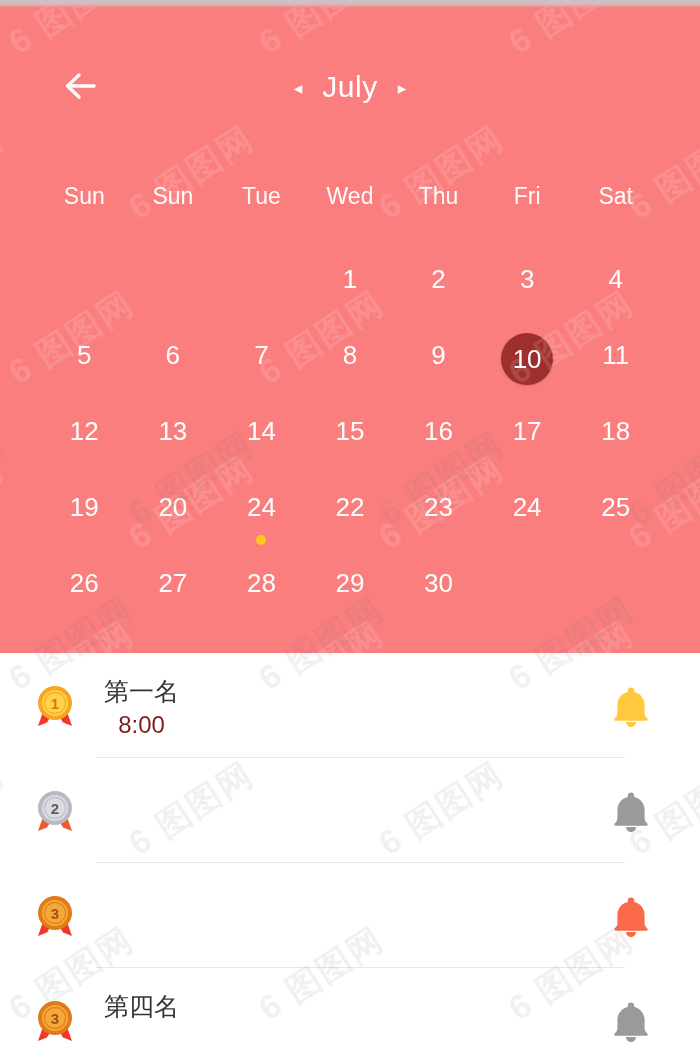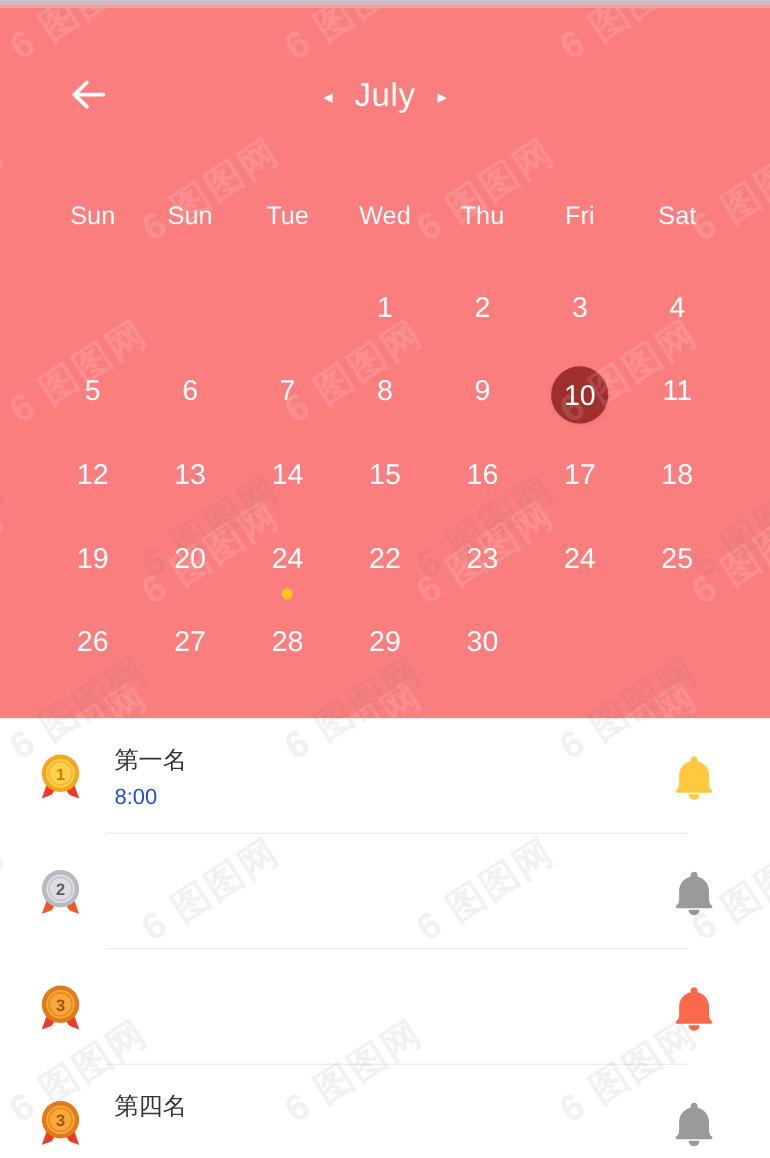--- a/index.html
+++ b/index.html
@@ -114,24 +114,24 @@
     background:#e8e8e8;
   }
   .medal {
     position:absolute; left:28px; top:50%; margin-top:-27px;
     width:54px; height:54px;
   }
   .row-text {
     position:absolute; left:104px; top:50%; margin-top:-32px;
   }
   .row-title {
-    font-size:22px; color:#333333; line-height:34px; font-weight:400;
+    font-size:25px; color:#333333; line-height:34px; font-weight:400;
   }
   .row-time {
-    font-size:20px; color:#1d4ed8; line-height:30px; margin-top:2px;
+    font-size:24px; color:#7f1d1d; line-height:30px; margin-top:2px;text-align:center;
   }
   .bell {
     position:absolute; right:45px; top:50%; margin-top:-24px;
     width:48px; height:48px; cursor:pointer;
   }
 </style>
 </head>
 <body>
 
 <div id="app">

